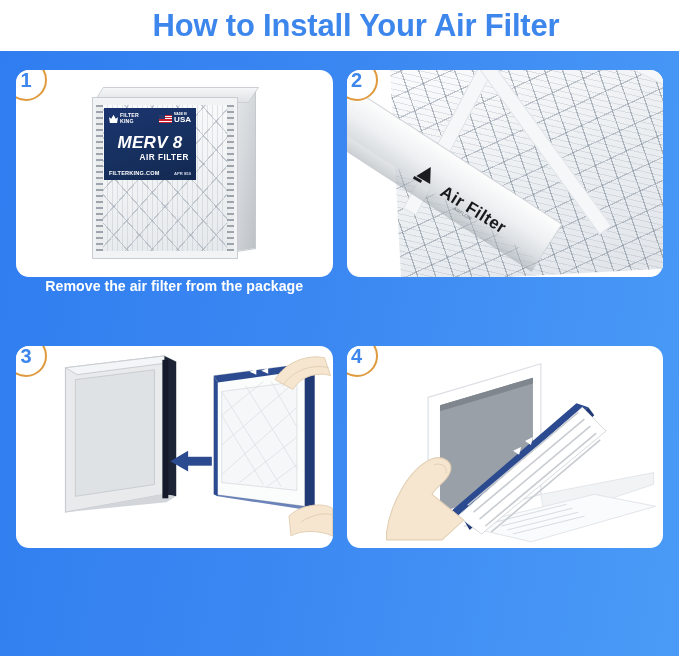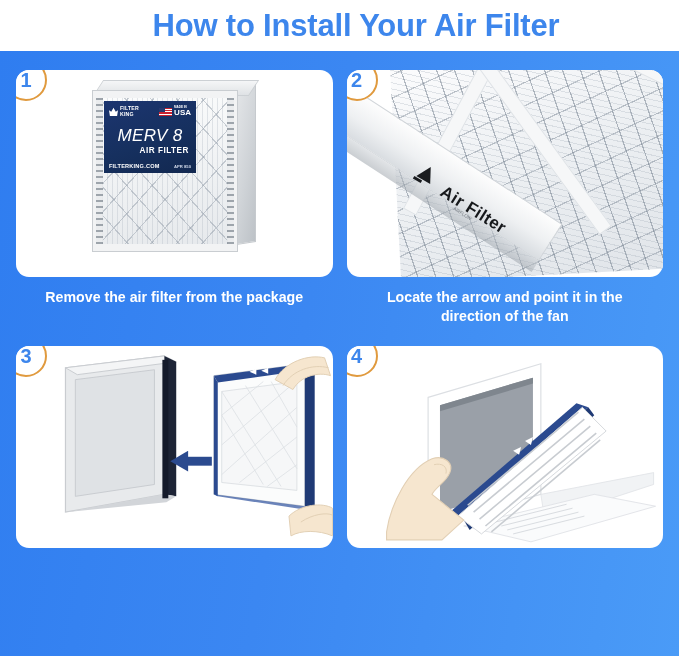--- a/index.html
+++ b/index.html
@@ -80,39 +80,38 @@
     align-items: center;
     justify-content: center;
     font-size: 20px;
     font-weight: bold;
     color: #3d86ec;
     z-index: 6;
     line-height: 1;
   }
 
   .caption {
-    margin-top: 11px;
     text-align: center;
     color: #ffffff;
     font-size: 14.2px;
     font-weight: bold;
     line-height: 1.33;
     padding: 0 10px;
   }
 
   
   .stage {
     position: absolute;
     inset: 0;
   }
 
   
   .filter-photo {
     position: absolute;
-    left: 76px; top: 10px;
+    left: 76px; top: 17px;
     width: 168px; height: 172px;
   }
   .fp-side {
     position: absolute;
     left: 138px; top: 6px;
     width: 26px; height: 158px;
     background: linear-gradient(100deg, #e8eaec 0%, #cfd3d7 60%, #bdc2c7 100%);
     transform: skewY(-9deg);
     border: 1px solid #c6cace;
   }
@@ -186,21 +185,21 @@
     position: relative;
   }
   .fp-flag::after {
     content:""; position:absolute; left:0; top:0; width:6px; height:4.4px;
     background:#26386e;
   }
   .fp-usatext { color:#fff; line-height:1; }
   .fp-madein { font-size: 3px; font-weight: bold; display: block; }
   .fp-usaword { font-size: 8px; font-weight: bold; display: block; }
   .fp-merv {
-    color: #ffffff; font-size: 17px; font-weight: normal;
+    color: #ffffff; font-size: 17px; font-weight: bold;
     font-style: italic; letter-spacing: .3px;
     margin-top: 8px; text-align: center;
   }
   .fp-airfilter {
     color: #ffffff; font-size: 8.2px; font-weight: bold;
     letter-spacing: .5px; text-align: right; margin-top: 0px;
     padding-right: 2px;
   }
   .fp-botrow {
     margin-top: auto;
@@ -362,21 +361,20 @@
             <div class="cp-brace b3"></div>
             <div class="cp-frame-edge"></div>
             <div class="cp-frame"></div>
             <div class="cp-arrow-tail"></div>
             <div class="cp-arrow"></div>
             <div class="cp-airfilter">Air Filter</div>
             <div class="cp-sub">AIRFLOW</div>
           </div>
         </div>
       </div>
-      <div class="caption">Locate the arrow and point it in the direction of the fan</div>
     </div>
 
     <div class="panel bottom">
       <div class="card">
         <div class="badge">3</div>
         <div class="stage">
           <svg class="art" viewBox="0 0 320 200" preserveAspectRatio="xMidYMid meet">
 
             <g>
               <polygon points="50,22 150,10 150,150 50,168" fill="#e8eaec" stroke="#c9ccd0" stroke-width="1.2"></polygon>

